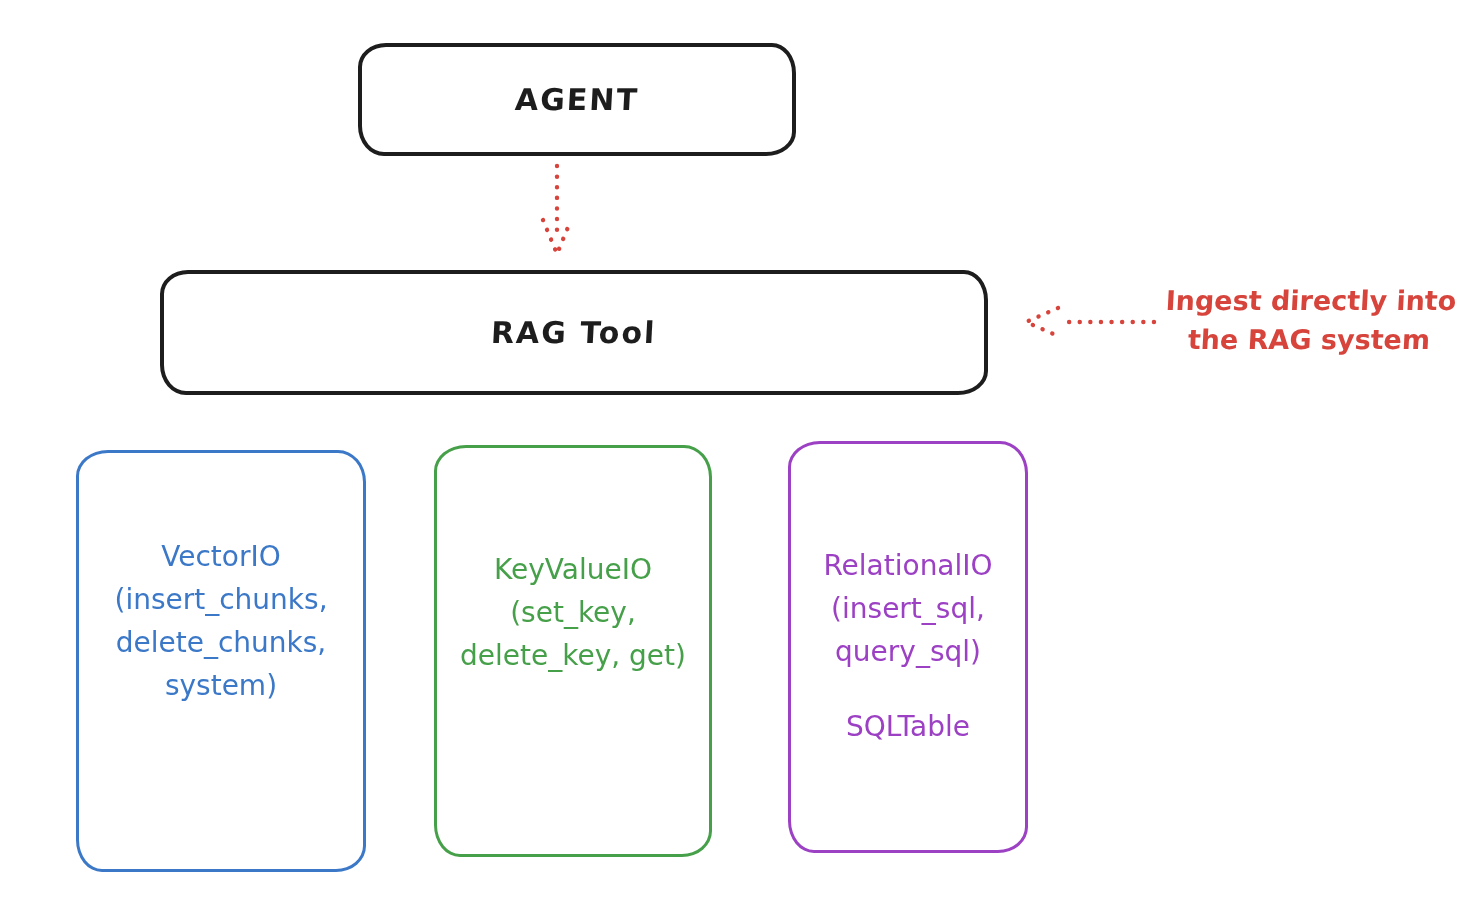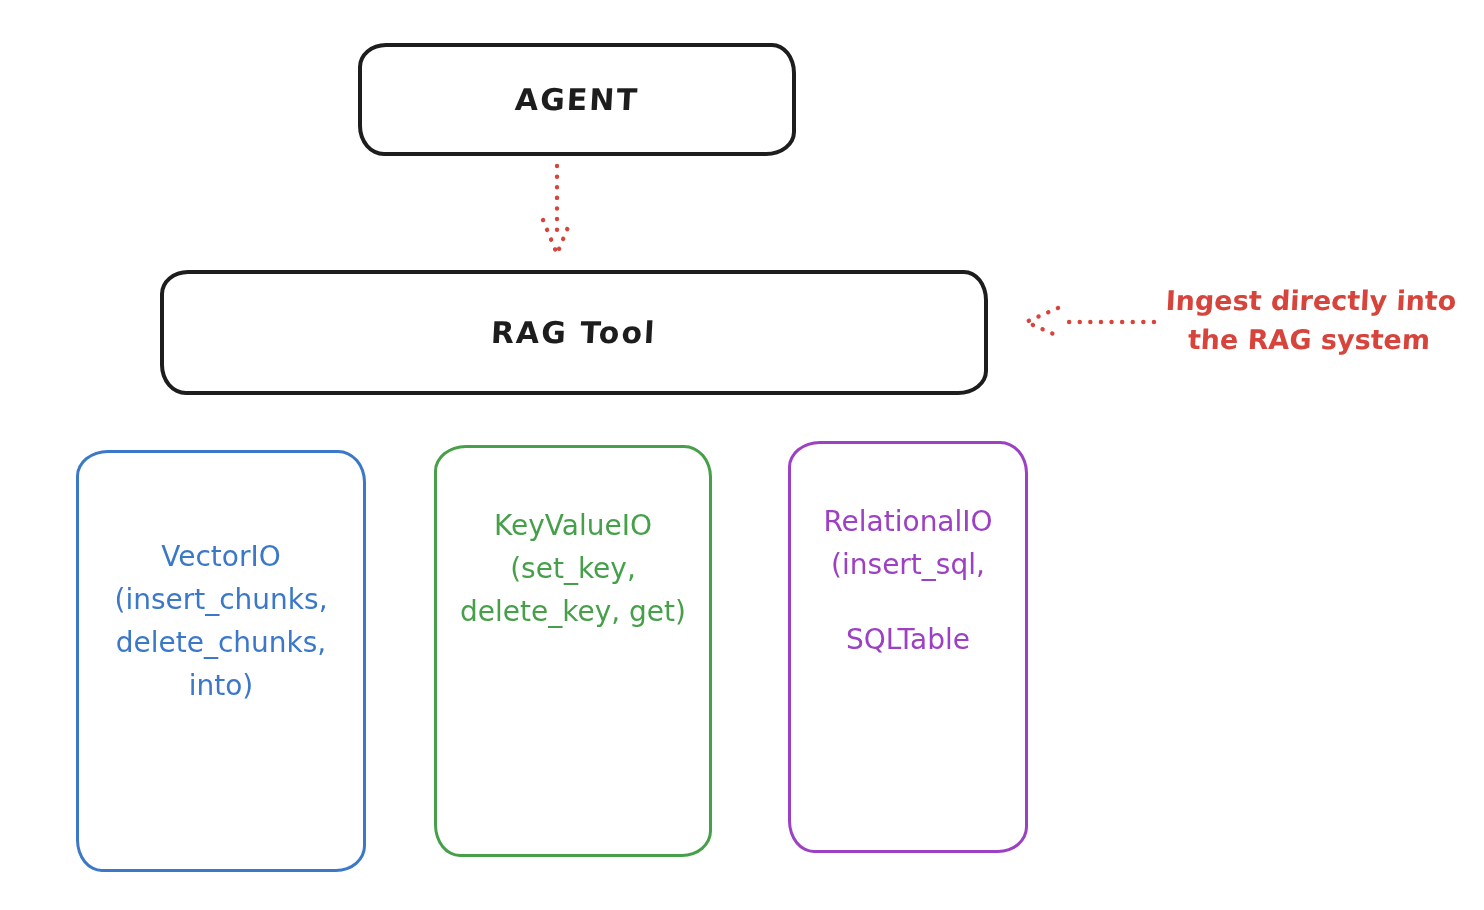--- a/index.html
+++ b/index.html
@@ -62,21 +62,21 @@
     position: absolute;
     border: 3.6px solid;
     border-radius: 32px 28px 30px 26px / 26px 32px 26px 32px;
     background: #ffffff;
     text-align: center;
     font-size: 28px;
     line-height: 43px;
   }
   .card-lines { white-space: nowrap; }
   .card-lines.pt-a { padding-top: 82px; }
-  .card-lines.pt-b { padding-top: 56px; }
+  .card-lines.pt-b { padding-top: 100px; }
   .card-index { margin-top: 32px; white-space: nowrap; }
 </style>
 </head>
 <body>
 
 <div class="canvas">
 
   <div class="node node-agent">
     <span class="node-label">AGENT</span>
   </div>
@@ -98,33 +98,34 @@
   <div class="annotation">
       <div>Ingest directly into</div>
       <div>the RAG system</div>
     </div>
 
   <div class="card" style="left: 76px; top: 450px; width: 290px; height: 422px; border-color: rgb(59, 120, 200); color: rgb(59, 120, 200);">
     <div class="card-lines pt-a">
         <div>VectorIO</div>
         <div>(insert_chunks,</div>
         <div>delete_chunks,</div>
-        <div>into)</div>
+        <div>system)</div>
       </div>
   </div>
 
   <div class="card" style="left: 434px; top: 445px; width: 278px; height: 412px; border-color: rgb(70, 160, 73); color: rgb(70, 160, 73);">
     <div class="card-lines pt-b">
         <div>KeyValueIO</div>
         <div>(set_key,</div>
         <div>delete_key, get)</div>
       </div>
   </div>
 
   <div class="card" style="left: 788px; top: 441px; width: 240px; height: 412px; border-color: rgb(156, 64, 196); color: rgb(156, 64, 196);">
     <div class="card-lines pt-b">
         <div>RelationalIO</div>
         <div>(insert_sql,</div>
+        <div>query_sql)</div>
       </div>
     <div class="card-index">SQLTable</div>
   </div>
 
 </div>
 
 </body></html>

